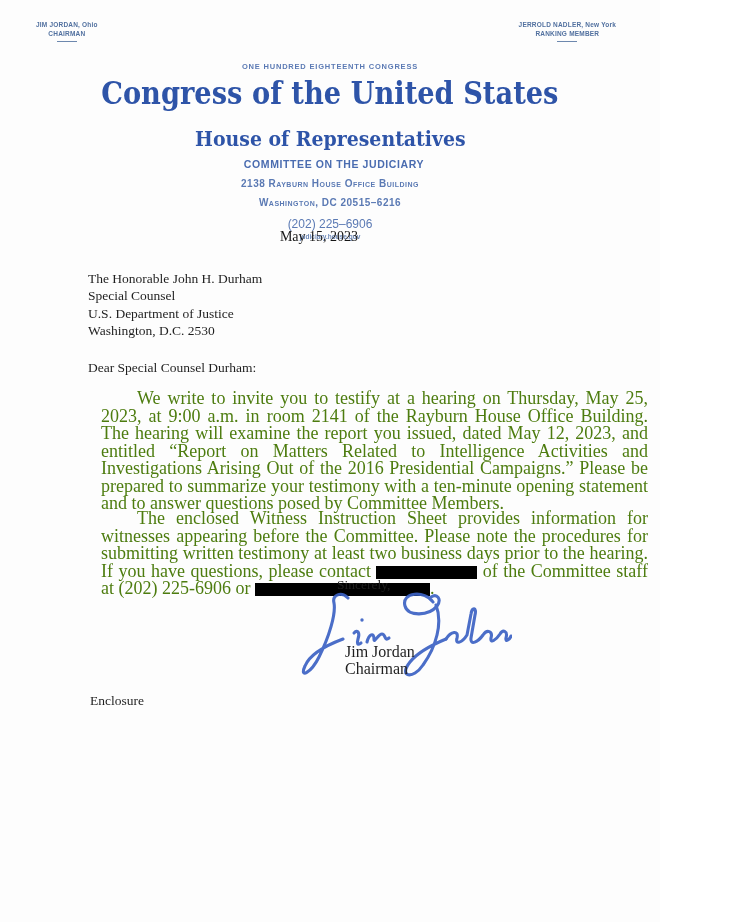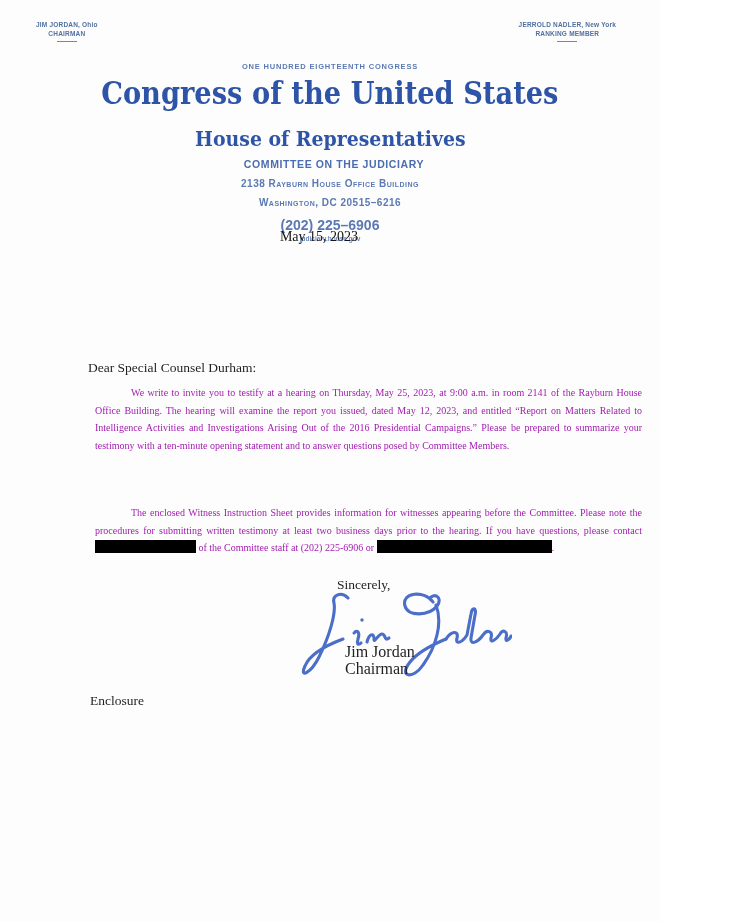--- a/index.html
+++ b/index.html
@@ -43,37 +43,37 @@
     color:#4a6cb0;margin:8px 0 0 0;padding-left:8px;
   }
   .addr-line{
     font-family:"Liberation Sans", sans-serif;
     font-variant:small-caps;
     font-size:10px;font-weight:bold;letter-spacing:.5px;
     color:#5b7ab4;margin:8px 0 0 0;
   }
   .phone-line{
     font-family:"Liberation Sans", sans-serif;
-    font-size:14px;font-weight:bold;color:#5b7ab4;margin:9px 0 0 0;
+    font-size:12px;font-weight:normal;color:#5b7ab4;margin:9px 0 0 0;
   }
   .web-line{
     font-family:"Liberation Sans", sans-serif;
     font-size:6.5px;font-weight:bold;color:#6c88b8;margin:2px 0 0 0;
   }
   
   .date-line{
     position:absolute;left:0;right:22px;top:229px;
     text-align:center;font-size:14px;color:#151515;
   }
   .recipient{position:absolute;left:88px;top:270px;font-size:13.5px;line-height:17.4px;}
   .salutation{position:absolute;left:88px;top:360px;font-size:13.5px;}
   .para{
     position:absolute;left:88px;width:547px;
-    font-size:10px;line-height:17.5px;
-    text-align:justify;text-indent:36px;color:#a21caf;margin:7px;
+    font-size:18px;line-height:17.5px;
+    text-align:justify;text-indent:36px;color:#4d7c0f;margin:13px;
   }
   .para-1{top:377px;}
   .para-2{top:497px;}
   .redaction{
     display:inline-block;background:#000;height:13px;
     vertical-align:-2px;
   }
   .redaction-1{width:101px;}
   .redaction-2{width:175px;}
   .sincerely{position:absolute;left:337px;top:577px;font-size:13.5px;}
@@ -104,20 +104,26 @@
     <div class="blackletter title-sub"><span class="squeeze">House of Representatives</span></div>
     <div class="committee-line">COMMITTEE ON THE JUDICIARY</div>
     <div class="addr-line">2138 Rayburn House Office Building</div>
     <div class="addr-line">Washington, DC 20515–6216</div>
     <div class="phone-line">(202) 225–6906</div>
     <div class="web-line">judiciary.house.gov</div>
   </div>
 
   <div class="date-line">May 15, 2023</div>
 
+  <div class="recipient">
+    <div>The Honorable John H. Durham</div>
+    <div>Special Counsel</div>
+    <div>U.S. Department of Justice</div>
+    <div>Washington, D.C. 2530</div>
+  </div>
 
   <div class="salutation">Dear Special Counsel Durham:</div>
 
   <p class="para para-1">We write to invite you to testify at a hearing on Thursday, May 25, 2023, at 9:00 a.m. in room 2141 of the Rayburn House Office Building. The hearing will examine the report you issued, dated May 12, 2023, and entitled “Report on Matters Related to Intelligence Activities and Investigations Arising Out of the 2016 Presidential Campaigns.” Please be prepared to summarize your testimony with a ten-minute opening statement and to answer questions posed by Committee Members.</p>
 
   <p class="para para-2"><span>The enclosed Witness Instruction Sheet provides information for witnesses appearing before the Committee. Please note the procedures for submitting written testimony at least two business days prior to the hearing. If you have questions, please contact </span><span class="redaction redaction-1"></span><span> of the Committee staff at (202) 225-6906 or </span><span class="redaction redaction-2"></span><span>.</span></p>
 
   <div class="sincerely">Sincerely,</div>
 
   <svg class="signature-svg" width="215" height="100" viewBox="0 0 215 100">

